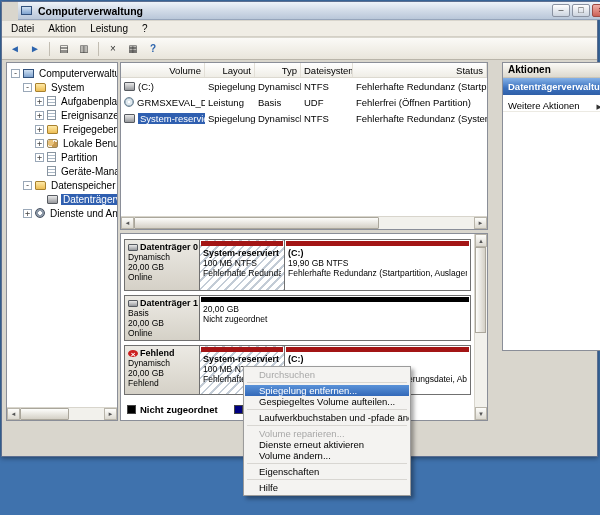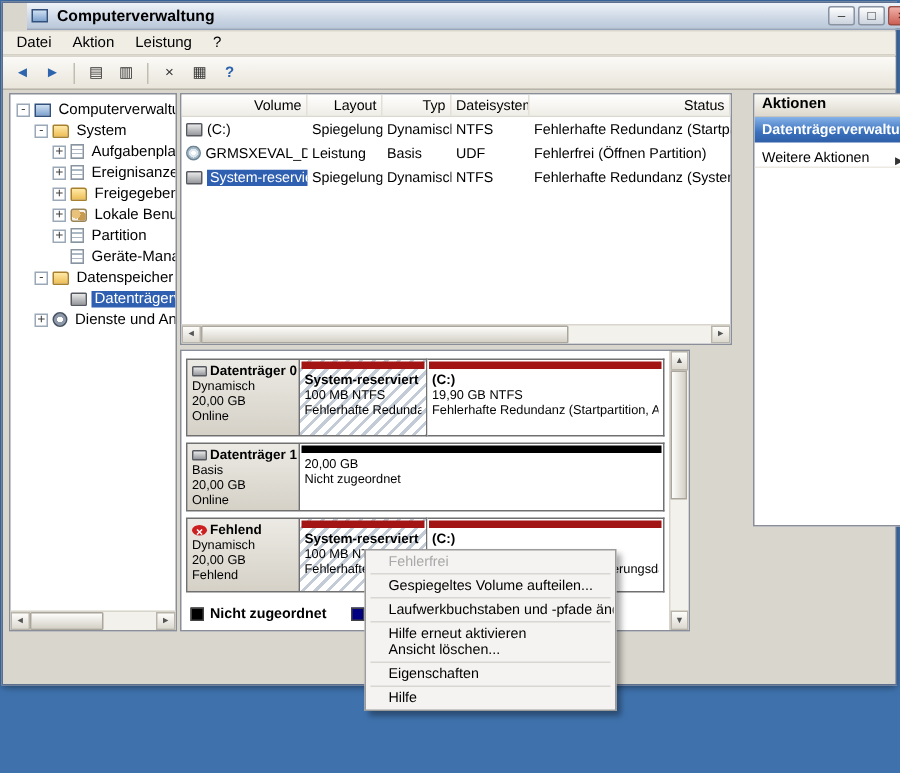--- a/index.html
+++ b/index.html
@@ -19,21 +19,21 @@
 
   #toolbar{position:absolute;left:0;top:36px;width:100%;height:22px;background:linear-gradient(#fbfaf7,#e9e5db);border-bottom:1px solid #b9b4a9;display:flex;align-items:center;padding:0 4px;gap:2px;}
   .tbtn{width:18px;height:17px;text-align:center;line-height:17px;font-size:10px;color:#333;border-radius:2px;}
   .tbtn.blue{color:#2d64ad;font-weight:bold;}
   .tsep{width:1px;height:14px;background:#c2bdb2;margin:0 3px;}
 
   
   .pane{position:absolute;background:#fff;border:1px solid #8a8e98;overflow:hidden;}
   #tree-pane{left:4px;top:60px;width:112px;height:359px;}
   #volume-pane{left:118px;top:60px;width:368px;height:168px;}
-  #disk-pane{left:118px;top:231px;width:340px;height:188px;}
+  #disk-pane{left:118px;top:231px;width:368px;height:188px;}
   #actions-pane{left:500px;top:60px;width:106px;height:289px;}
 
   
   .tree{padding:3px 0 0 2px;}
   .trow{height:14px;display:flex;align-items:center;white-space:nowrap;font-size:10px;}
   .expander{flex:none;width:9px;height:9px;border:1px solid #9aa8b8;background:#fff;color:#444;font-size:8.5px;line-height:7px;text-align:center;margin-right:3px;font-family:"DejaVu Sans Mono",monospace;}
   .exp-spacer{flex:none;width:12px;}
   .tlabel{padding:0 2px;overflow:hidden;}
   .tlabel.selected{background:#2f5fb0;color:#fff;}
 
@@ -356,25 +356,27 @@
     </div>
     <div class="act-more">
       <span>Weitere Aktionen</span>
       <span class="chev">▶</span>
     </div>
   </div>
 
 </div>
 
 <div id="ctxmenu">
-  <div class="mi disabled">Fehlerfrei</div>
-  <div class="msep"></div>
+  <div class="mi disabled">Durchsuchen</div>
+  <div class="msep"></div>
+  <div class="mi hl">Spiegelung entfernen...</div>
   <div class="mi">Gespiegeltes Volume aufteilen...</div>
   <div class="msep"></div>
   <div class="mi">Laufwerkbuchstaben und -pfade ändern...</div>
   <div class="msep"></div>
-  <div class="mi">Hilfe erneut aktivieren</div>
-  <div class="mi">Ansicht löschen...</div>
+  <div class="mi disabled">Volume reparieren...</div>
+  <div class="mi">Dienste erneut aktivieren</div>
+  <div class="mi">Volume ändern...</div>
   <div class="msep"></div>
   <div class="mi">Eigenschaften</div>
   <div class="msep"></div>
   <div class="mi">Hilfe</div>
 </div>
 
 </body></html>

